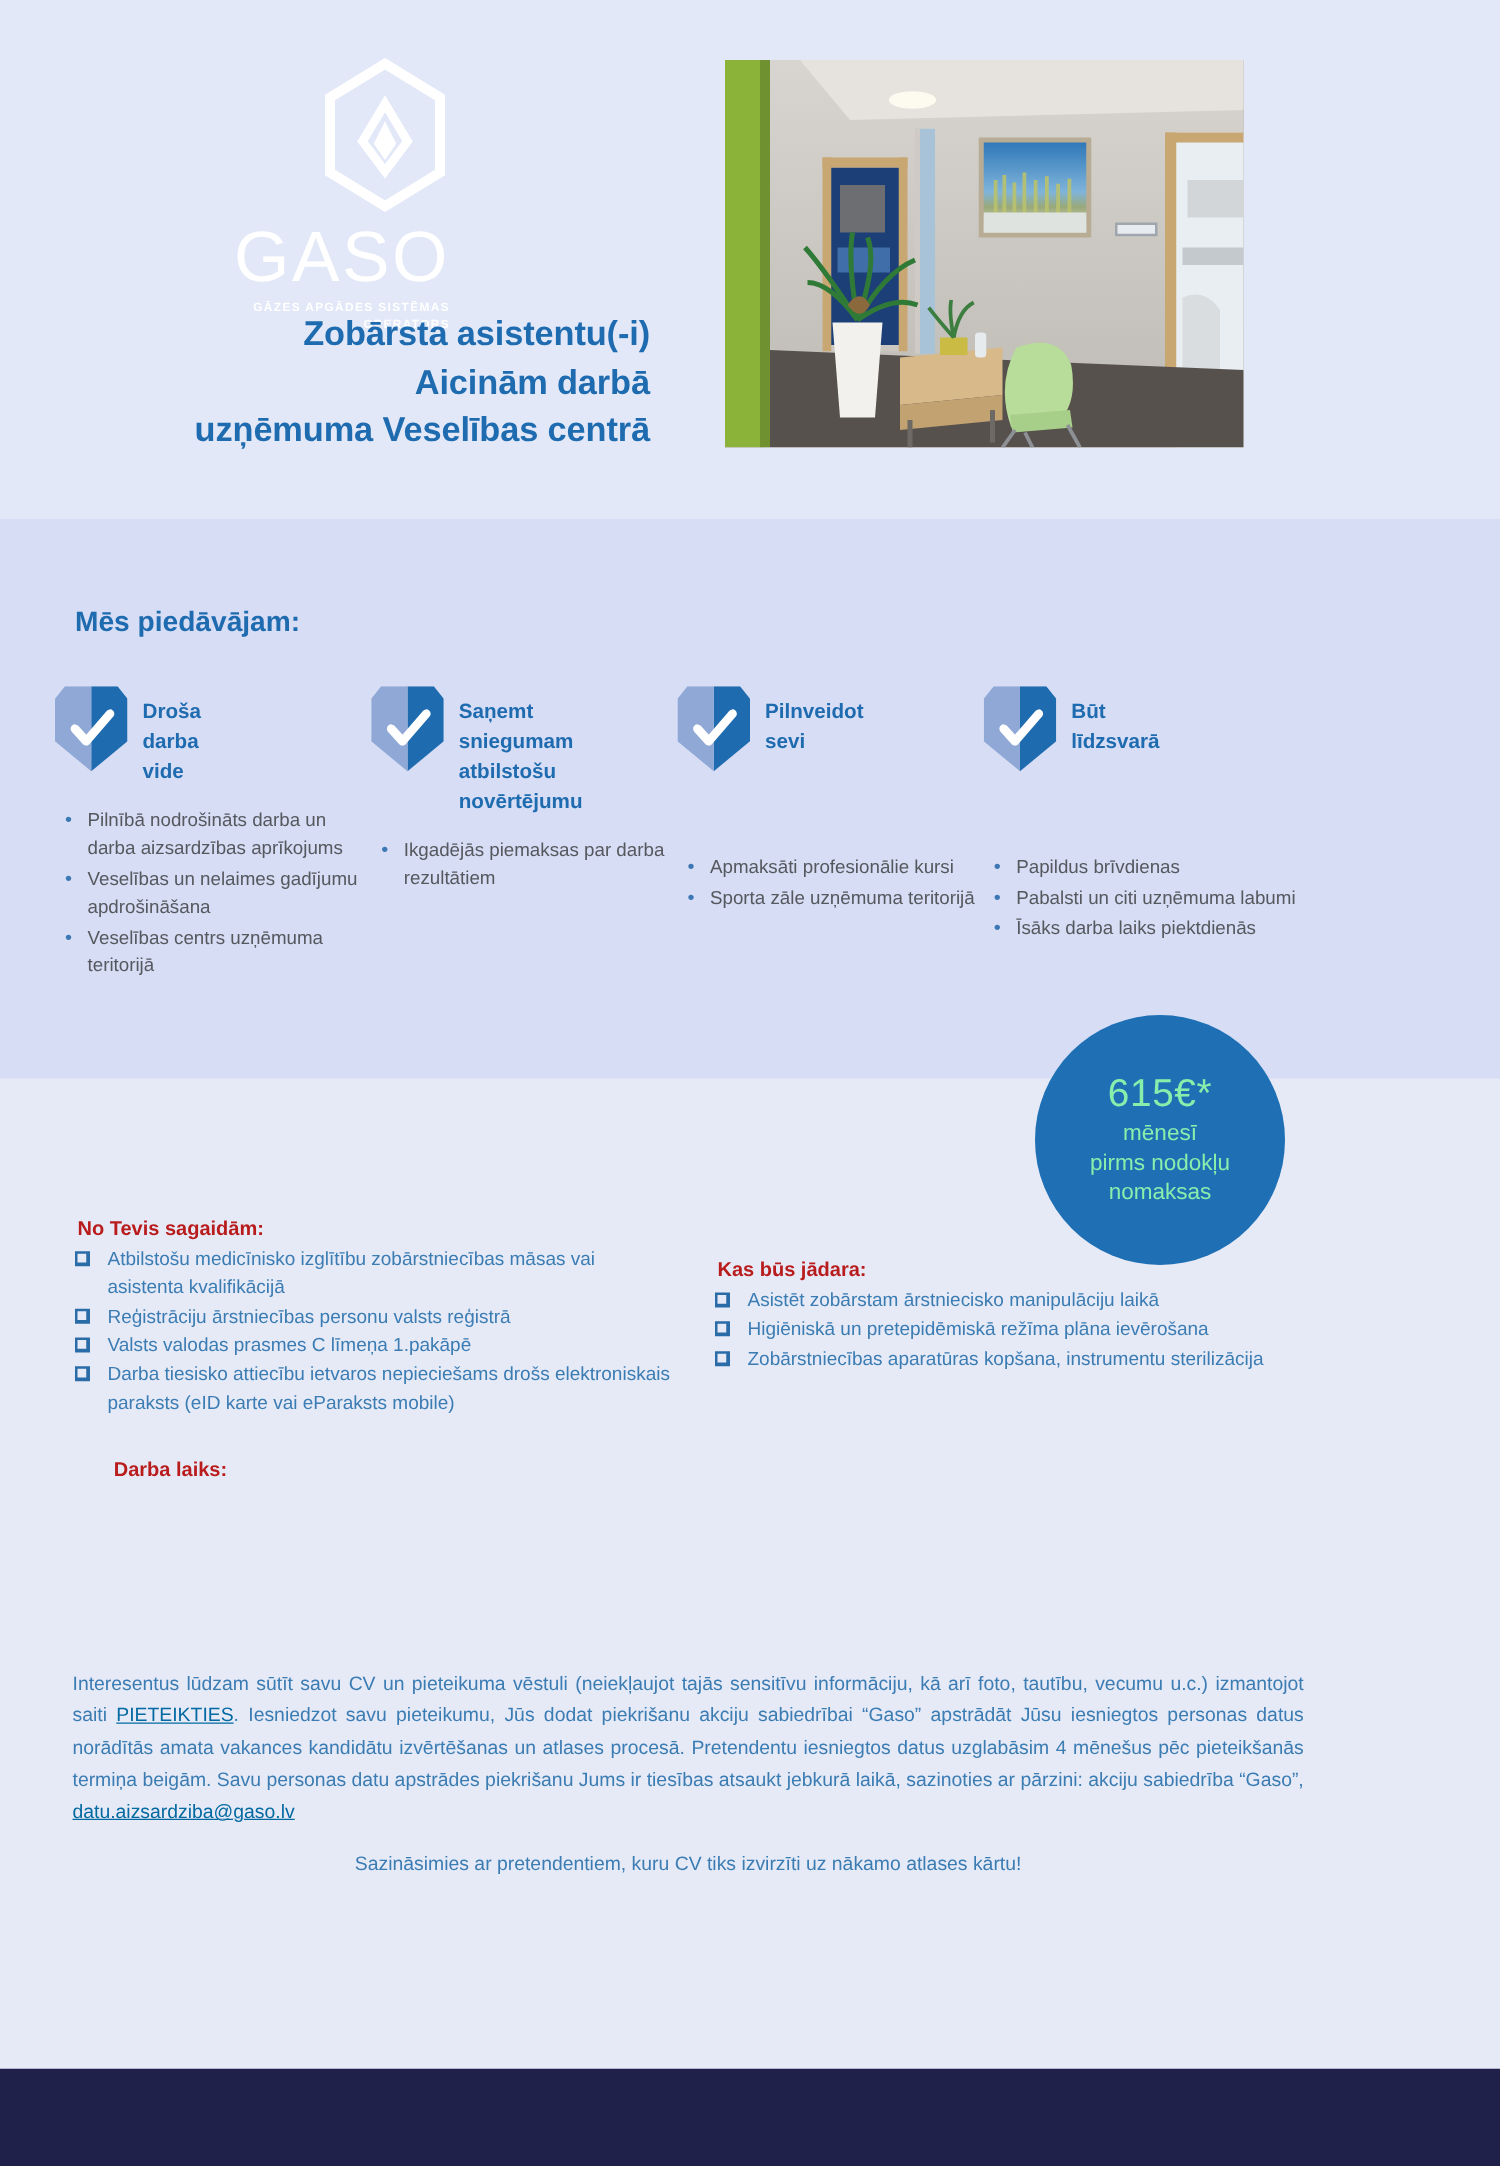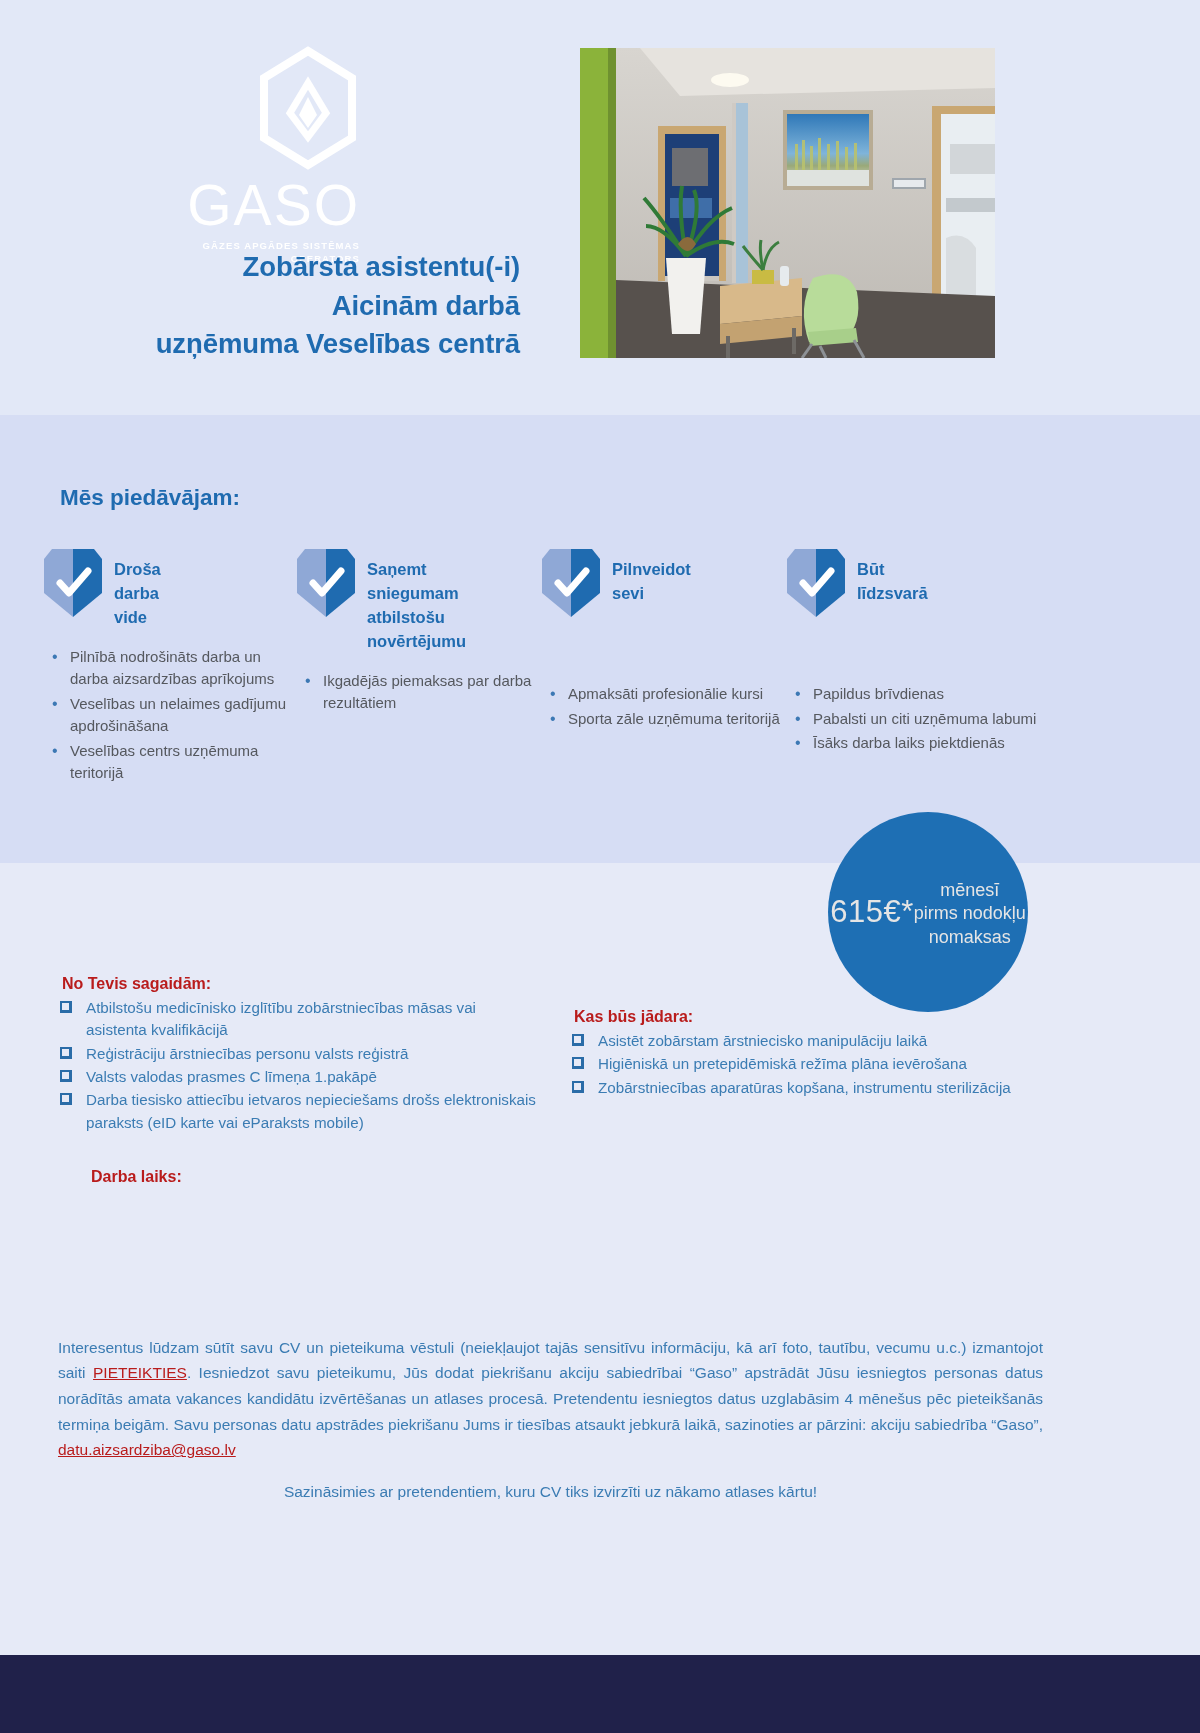--- a/index.html
+++ b/index.html
@@ -134,23 +134,23 @@
     font-size: 16px;
   }
 
   
   .salary {
     position: absolute;
     left: 828px; top: 812px;
     width: 200px; height: 200px;
     border-radius: 50%;
     background: #1e6fb4;
-    color: #e5e5e5;
+    color: #86efac;
     display: flex;
-    flex-direction: row;
+    flex-direction: column;
     align-items: center;
     justify-content: center;
     text-align: center;
     z-index: 5;
   }
   .salary-amount {
     font-size: 31px;
     font-weight: 400;
     line-height: 1.05;
     letter-spacing: 0.5px;
@@ -216,21 +216,21 @@
   .foot-para {
     position: absolute;
     left: 58px; top: 6px;
     width: 985px;
     color: #3b7cb3;
     font-size: 15.5px;
     line-height: 1.66;
     text-align: justify;
   }
   .foot-para a, .link {
-    color: #b91c1c;
+    color: #0369a1;
     text-decoration: underline;
   }
   .foot-note {
     position: absolute;
     left: 58px; top: 170px;
     width: 985px;
     color: #3b7cb3;
     font-size: 15.5px;
     text-align: center;
   }

